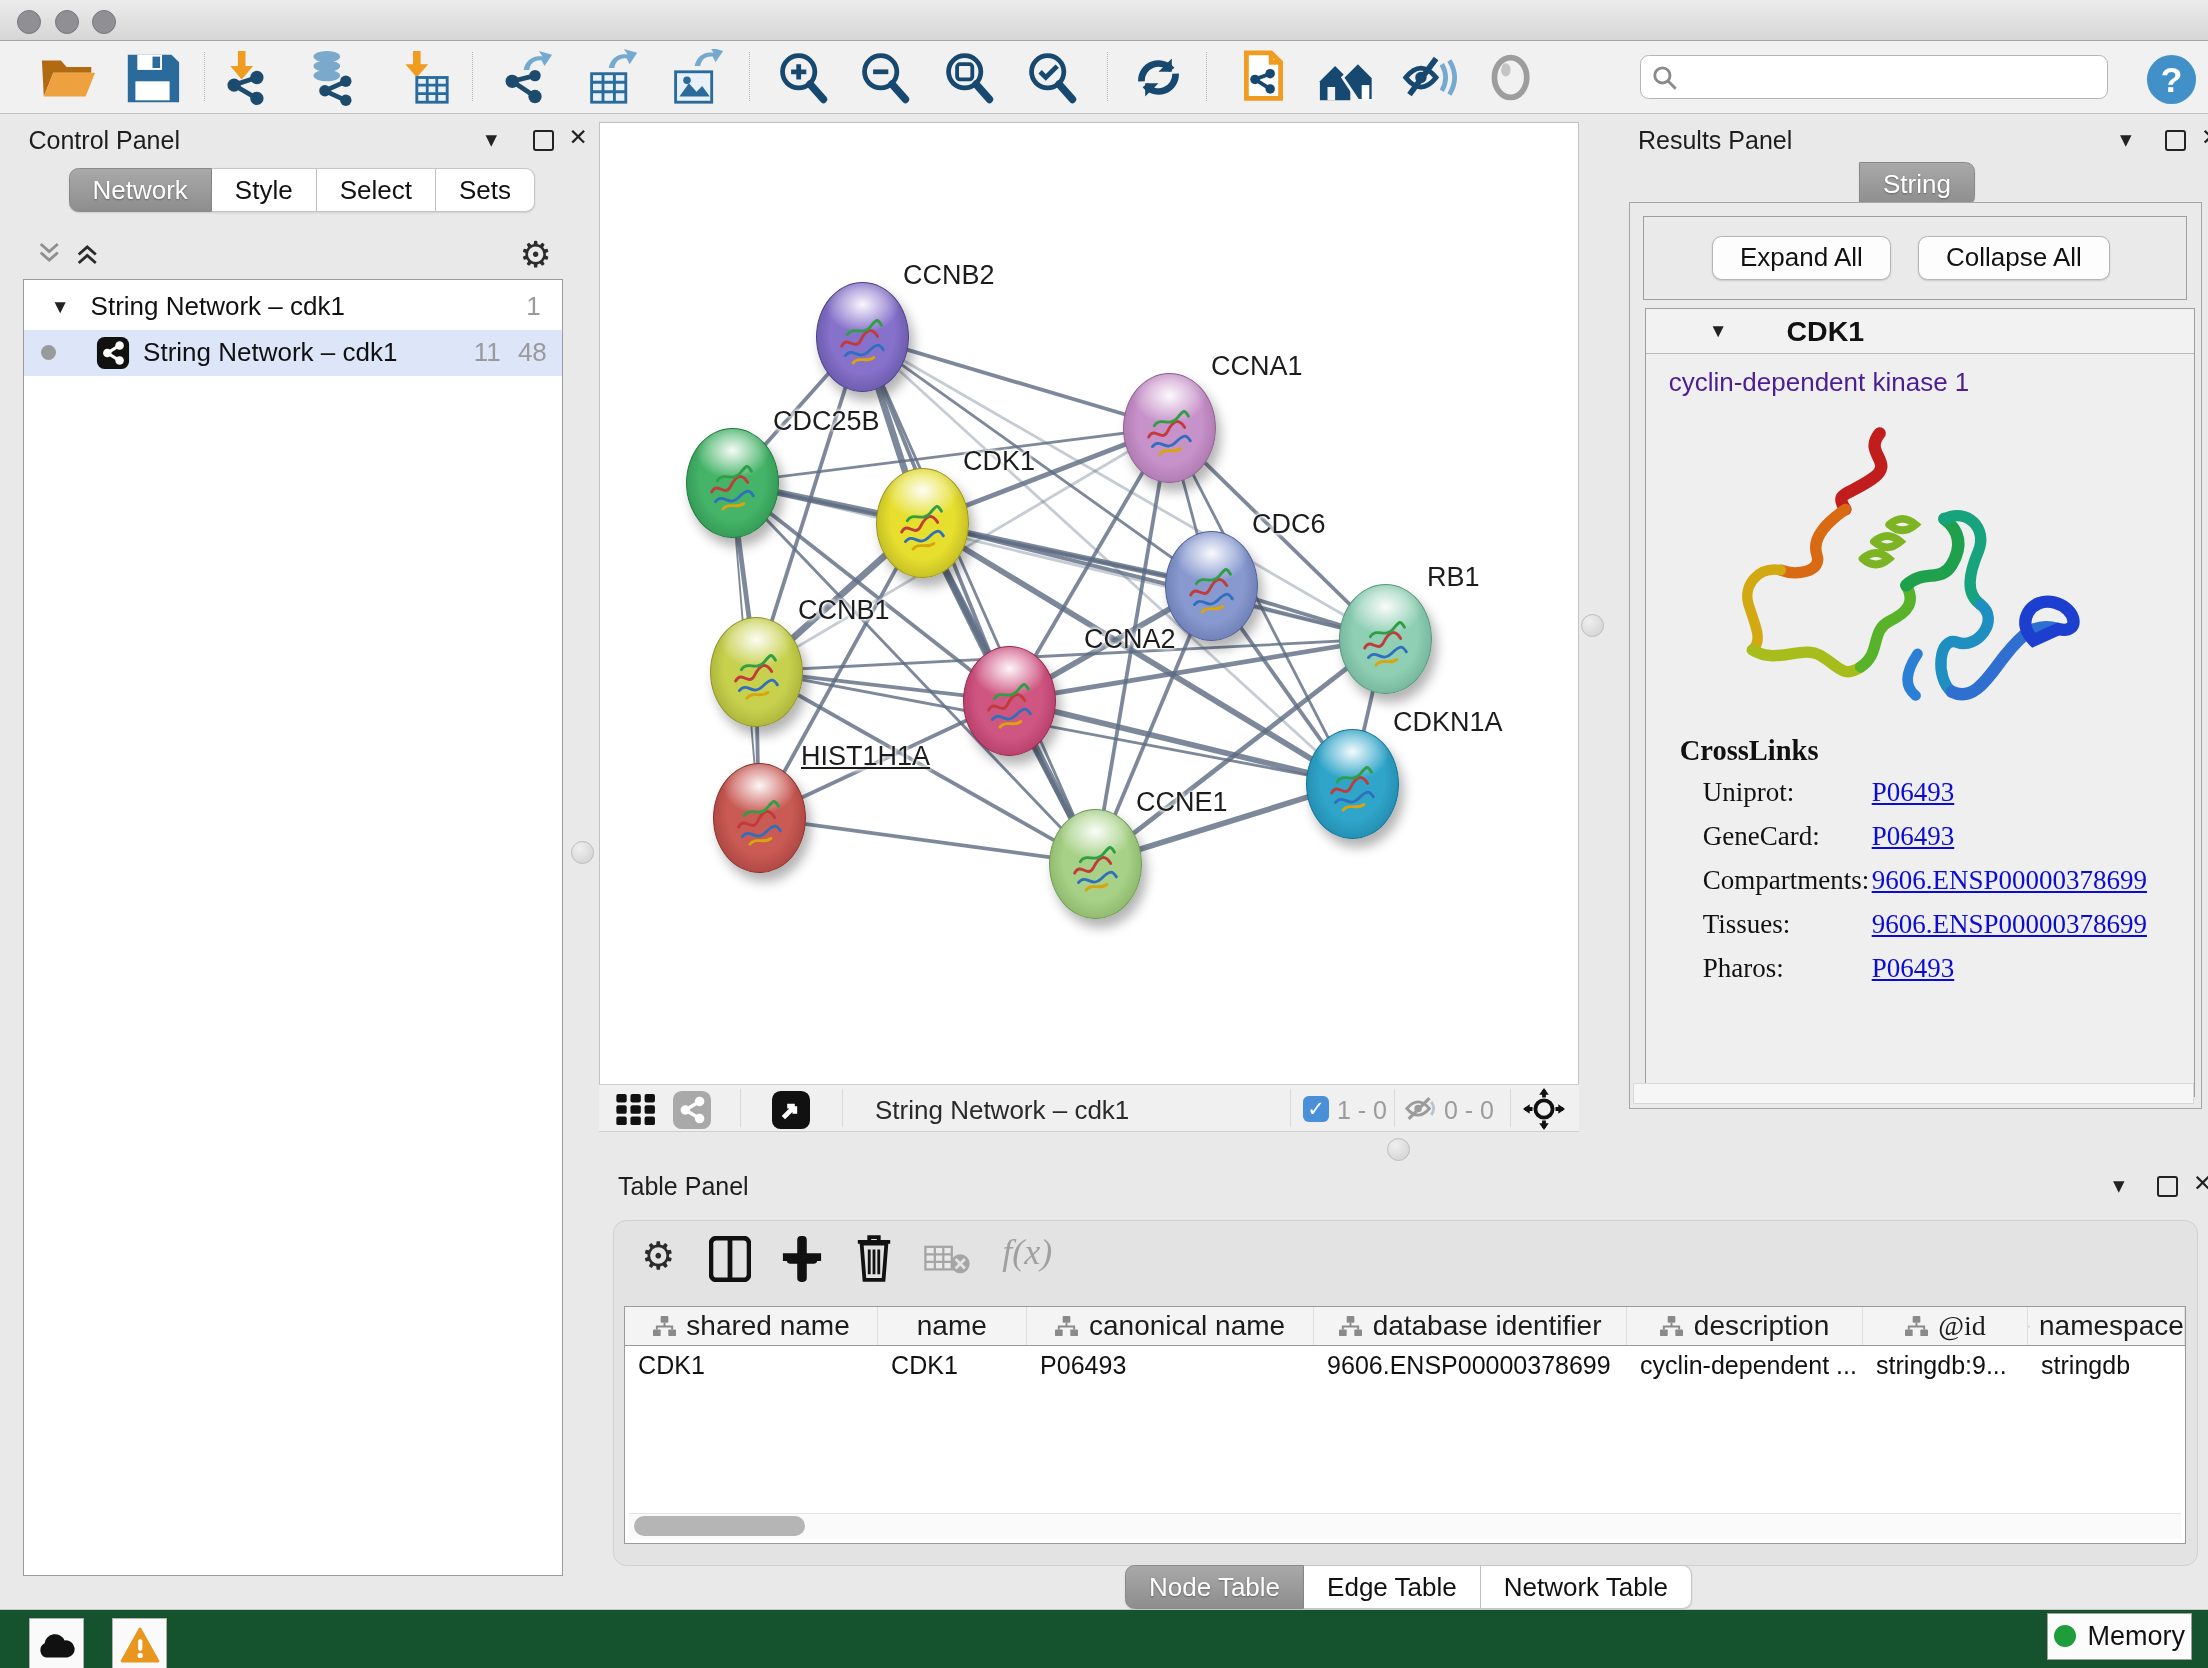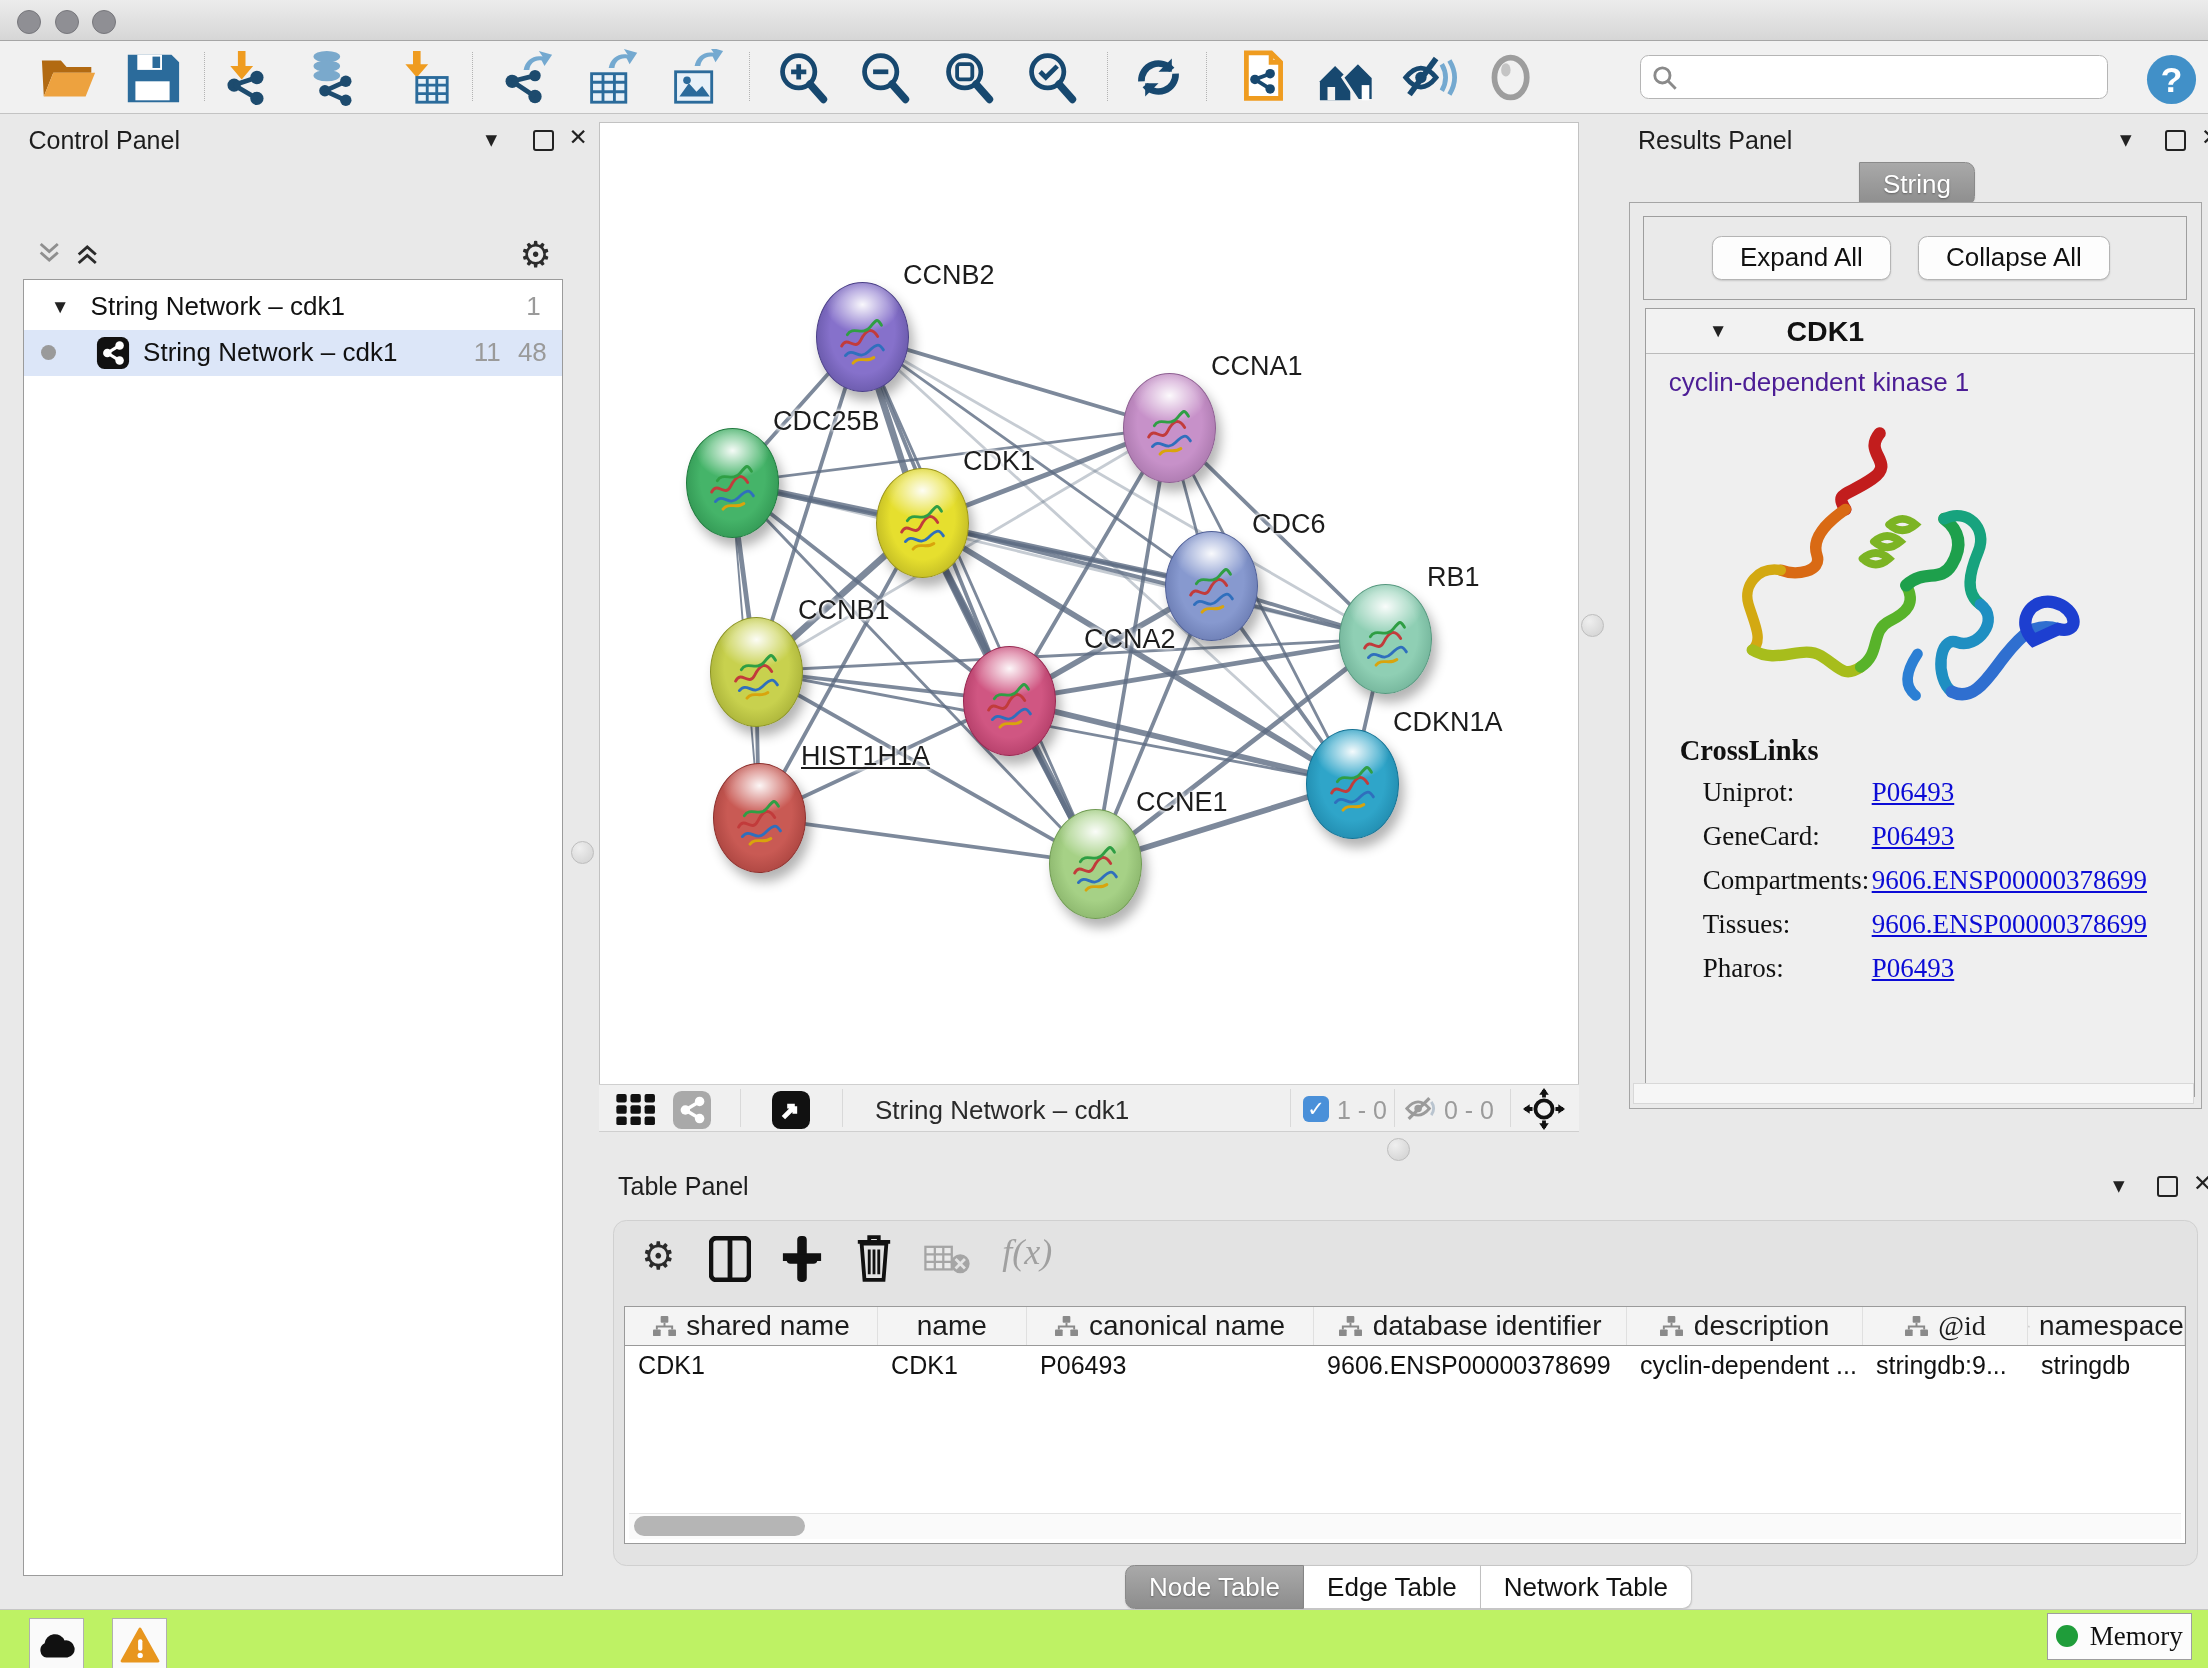--- a/index.html
+++ b/index.html
@@ -82,22 +82,22 @@
     border-right:1px solid #e0e0e0;box-sizing:border-box;gap:9.5px;cursor:pointer;flex:none;}
   #tp-row{display:flex;height:38px;}
   .td{font-size:25px;color:#111;padding-left:13.3px;display:flex;align-items:center;flex:none;
     box-sizing:border-box;white-space:nowrap;overflow:hidden;}
   #tp-hscroll{position:absolute;left:3.8px;bottom:3.8px;width:1552px;height:25px;background:#fafafa;
     border-top:1px solid #e4e4e4;}
   #tp-thumb{position:absolute;left:5.7px;top:1.9px;width:171px;height:20px;background:#b5b5b5;
     border-radius:10.5px;cursor:pointer;}
   .gicon{font-family:"DejaVu Sans",sans-serif;}
   
-  #statusbar{position:absolute;left:0;top:1609px;width:2208px;height:59px;background:#bef264;
-    border-top:1px solid #c6c6c6;font-family:Liberation Serif, serif;}
+  #statusbar{position:absolute;left:0;top:1609px;width:2208px;height:59px;background:#14532d;
+    border-top:1px solid #c6c6c6;}
   .sq-btn{position:absolute;top:7.6px;width:53px;height:53px;background:#fafafa;
     border:1.9px solid #b0b0b0;display:flex;align-items:center;justify-content:center;cursor:pointer;}
   #memory-btn{position:absolute;left:2047px;top:2.9px;width:143px;height:45px;background:#fcfcfc;
     border:1.9px solid #9e9e9e;display:flex;align-items:center;justify-content:center;gap:11.4px;
     cursor:pointer;}
   #memory-btn span{font-size:27px;color:#111;}
   .dot-green{width:22px;height:22px;border-radius:50%;background:#1f9d3a;}
 </style>
 </head>
 <body>
@@ -258,20 +258,26 @@
         <circle cx="27" cy="27" r="26" fill="#4190c8"></circle>
         <text x="27" y="40" text-anchor="middle" font-size="38" font-weight="bold" fill="#fff" font-family="Liberation Sans,sans-serif">?</text>
       </svg></div>
 </div>
 
 <div id="control-panel">
   <div style="position:absolute;left:19px;top:3.8px" class="panel-title">Control Panel</div>
   <div style="position:absolute;left:455px;top:3.8px" class="win-mini">▾</div>
   <div class="mini-sq" style="position:absolute;left:502px;top:7.6px"></div>
   <div style="position:absolute;left:538px;top:1.9px" class="win-mini" style2="">✕</div>
+  <div class="seg" style="position:absolute;left:59px;top:46px" id="cp-tabs">
+      <span class="tab sel">Network</span>
+      <span class="tab">Style</span>
+      <span class="tab">Select</span>
+      <span class="tab">Sets</span>
+    </div>
   <div id="cp-status">
     <svg style="position:absolute;left:25px;top:5.7px" width="28.5" height="27" viewBox="0 0 30 28">
         <g fill="none" stroke="#8f8f8f" stroke-width="3">
           <path d="M6 4l9 8 9-8"></path>
           <path d="M6 13l9 8 9-8"></path>
         </g>
       </svg>
     <svg style="position:absolute;left:63px;top:5.7px" width="28.5" height="27" viewBox="0 0 30 28">
         <g fill="none" stroke="#2b2b2b" stroke-width="3">
           <path d="M6 24l9-8 9 8"></path>

